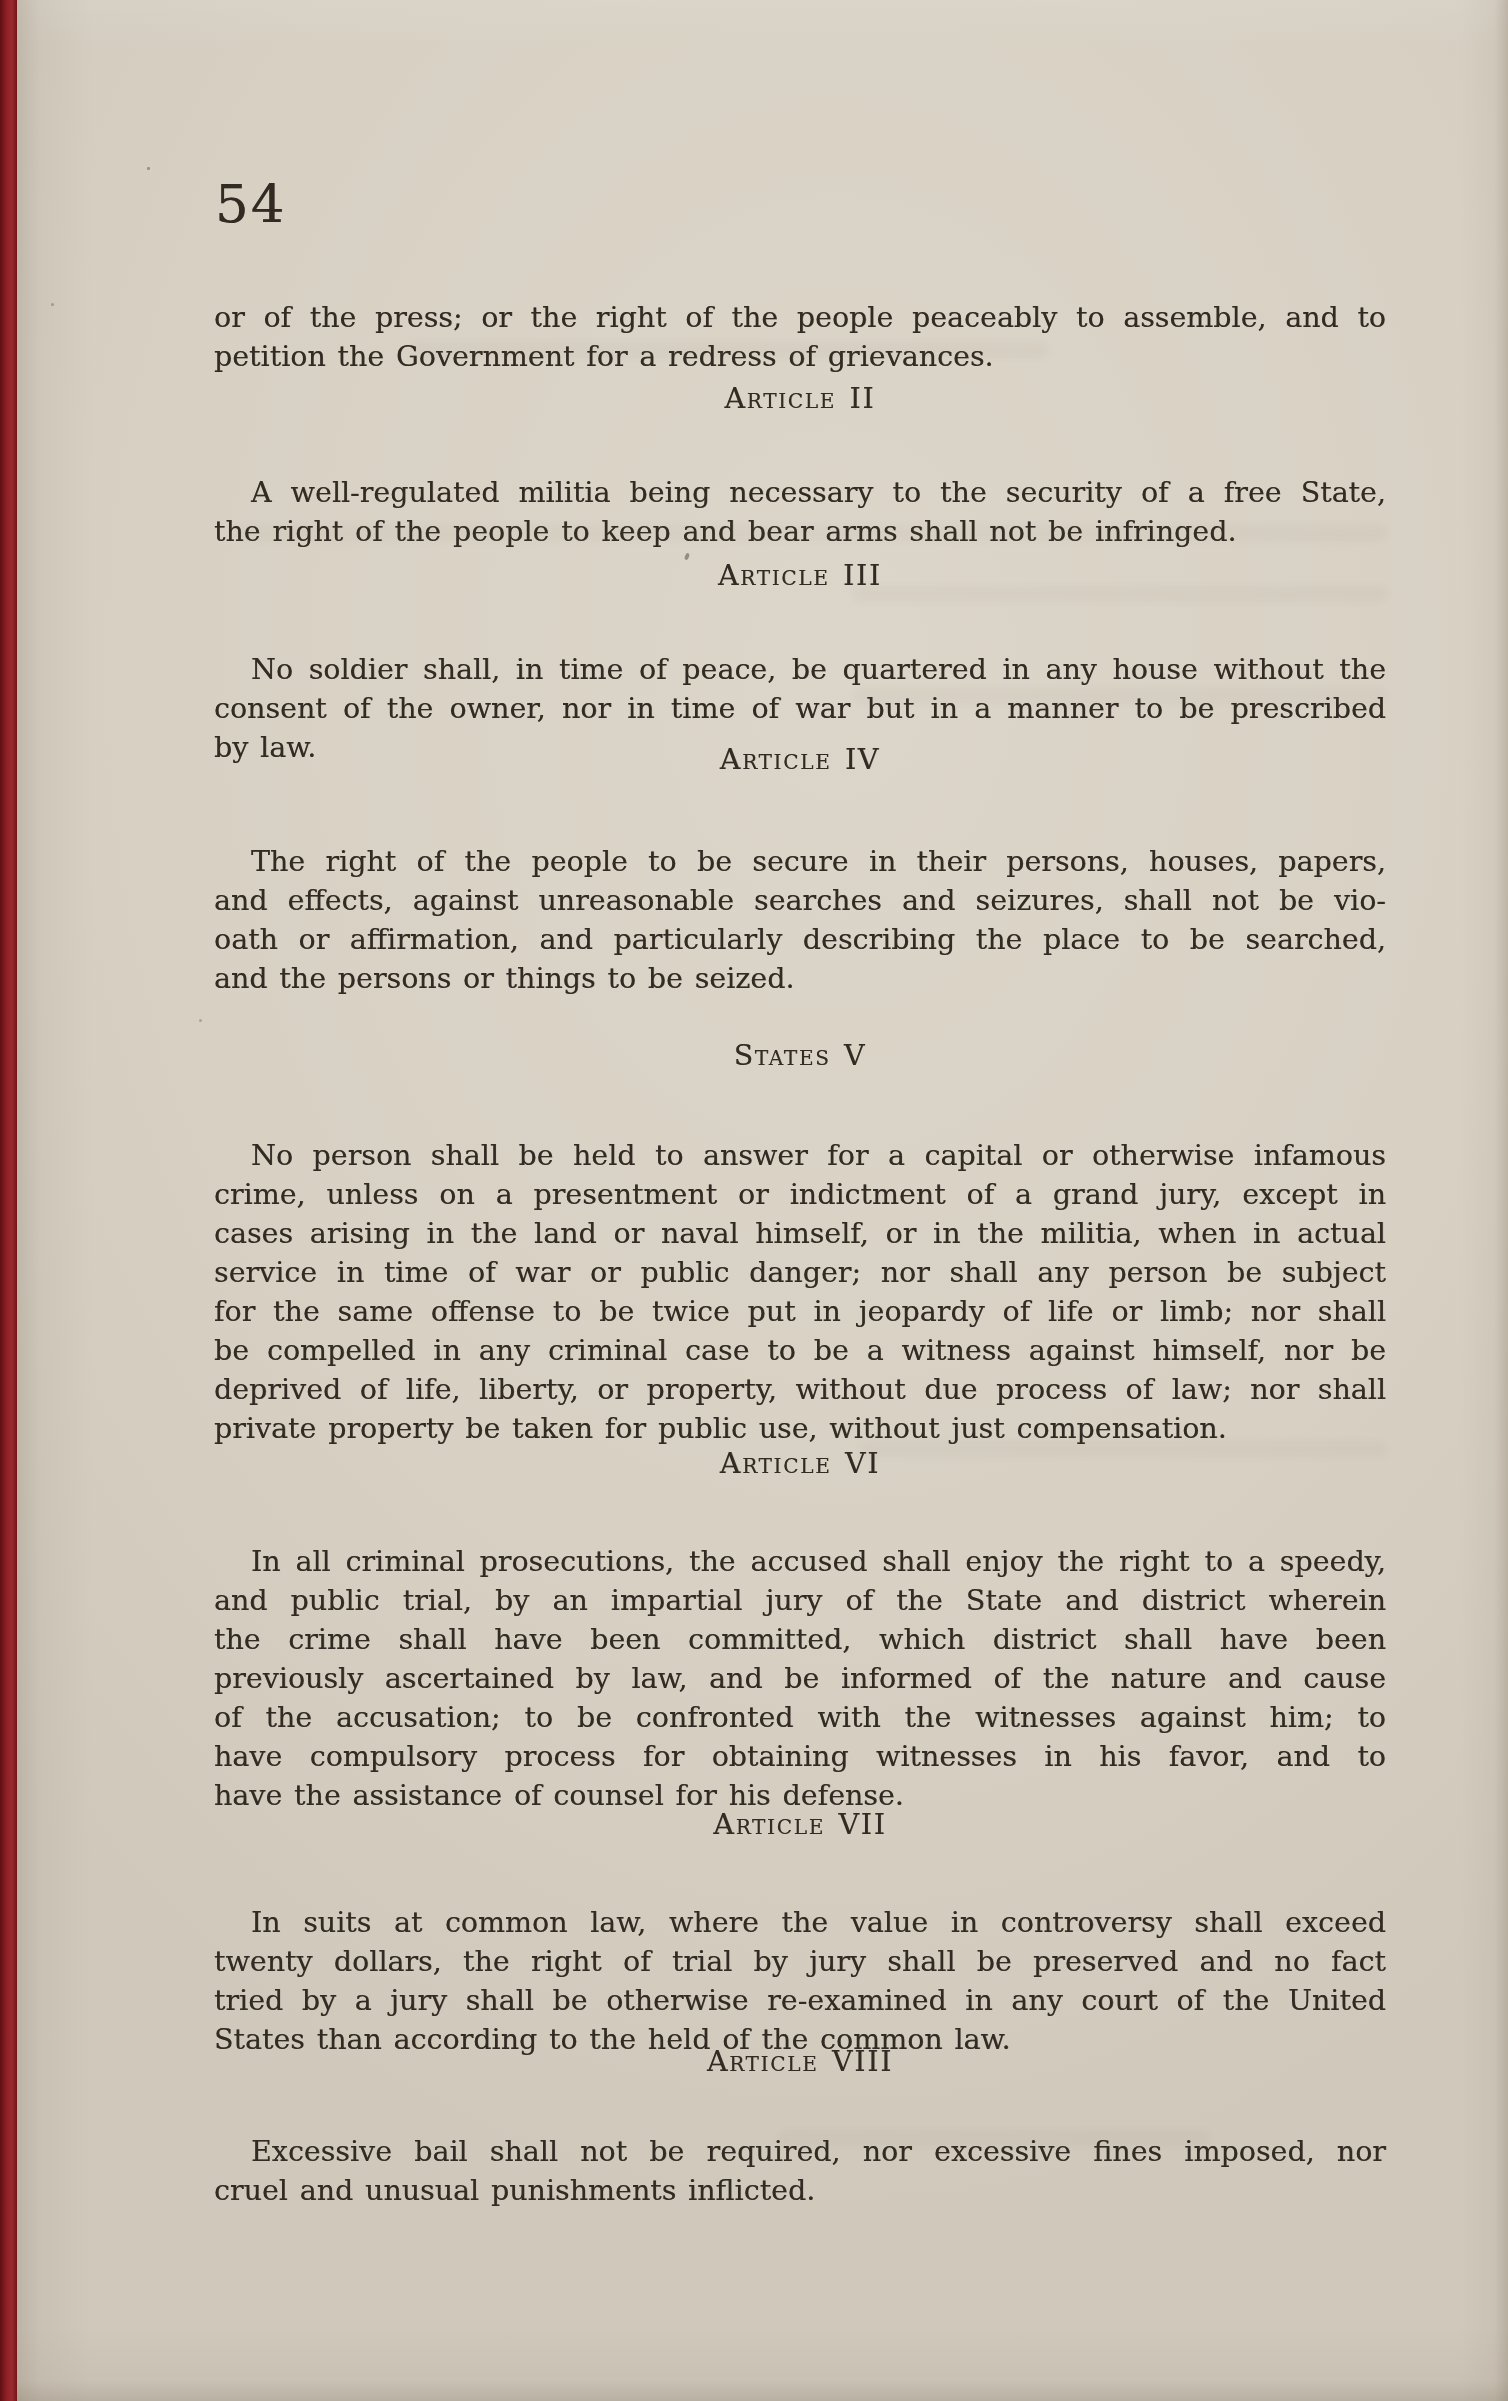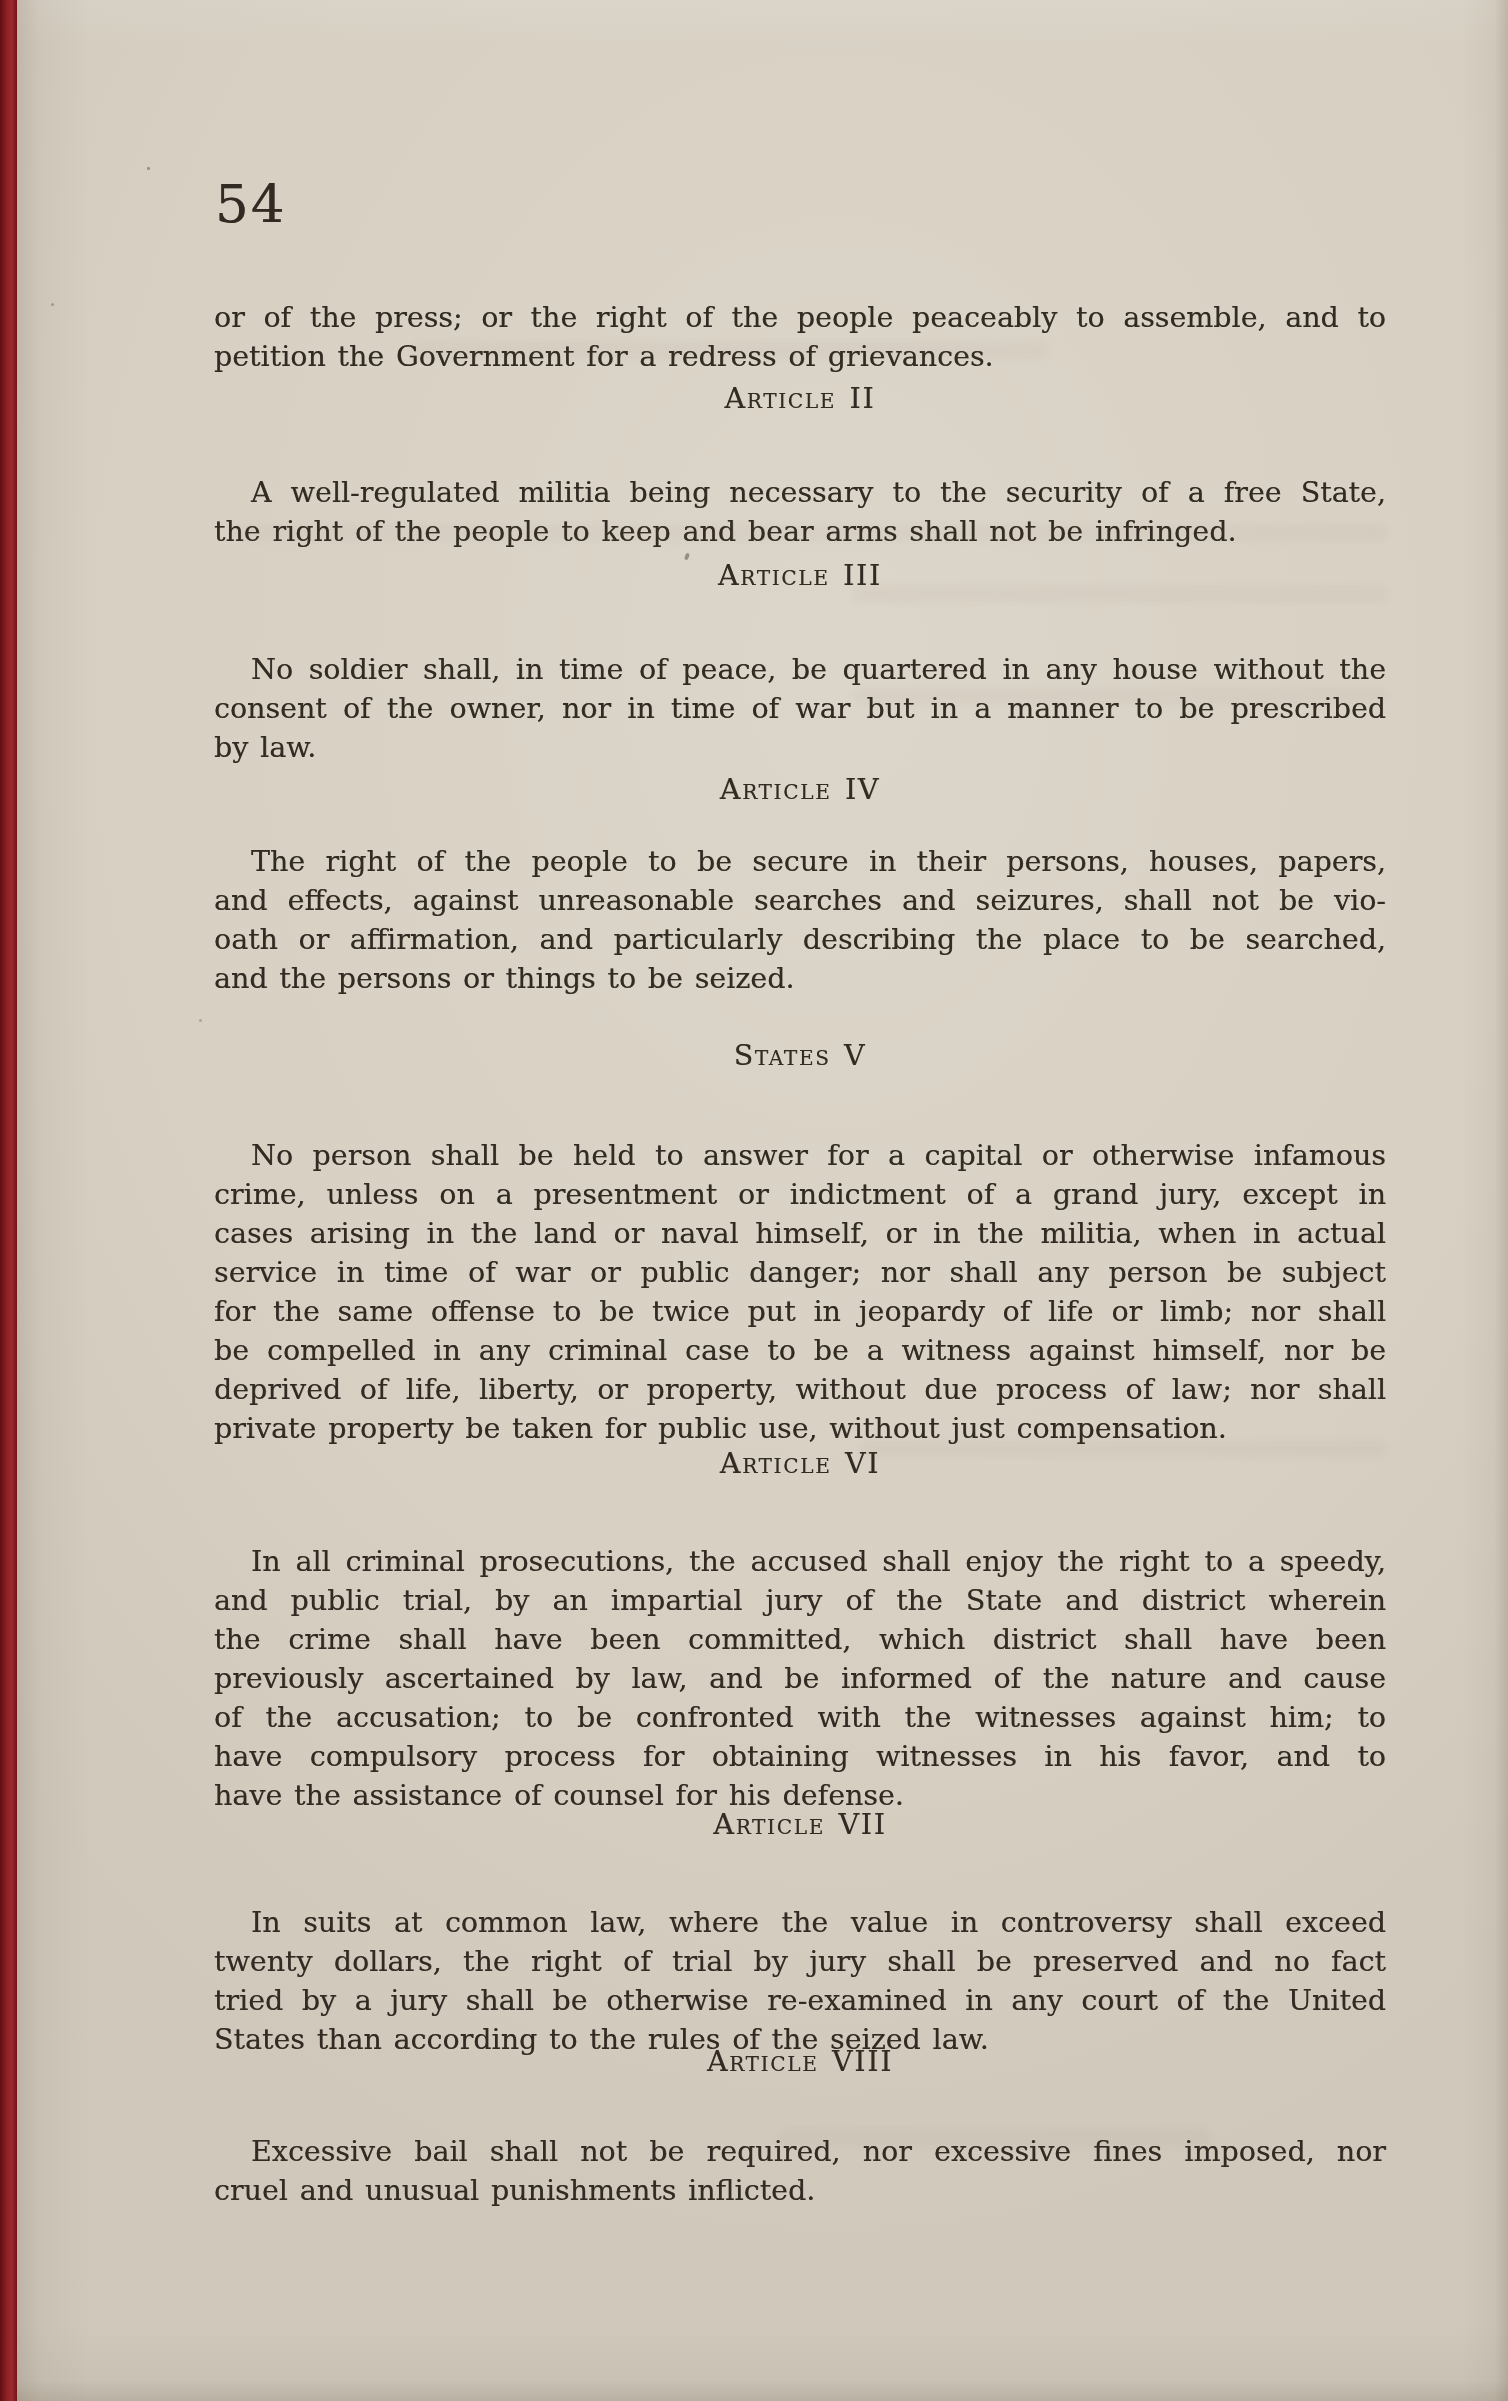--- a/index.html
+++ b/index.html
@@ -91,21 +91,21 @@
         <div class="para" style="top: 430px;">
           <div class="line indent">A well-regulated militia being necessary to the security of a free State,</div>
           <div class="line last">the right of the people to keep and bear arms shall not be infringed.</div>
         </div>
         <div class="heading" style="top: 556px;">Article III</div>
         <div class="para" style="top: 607px;">
           <div class="line indent">No soldier shall, in time of peace, be quartered in any house without the</div>
           <div class="line">consent of the owner, nor in time of war but in a manner to be prescribed</div>
           <div class="line last">by law.</div>
         </div>
-        <div class="heading" style="top: 770px;">Article IV</div>
+        <div class="heading" style="top: 740px;">Article IV</div>
         <div class="para" style="top: 799px;">
           <div class="line indent">The right of the people to be secure in their persons, houses, papers,</div>
           <div class="line">and effects, against unreasonable searches and seizures, shall not be vio-</div>
           <div class="line">oath or affirmation, and particularly describing the place to be searched,</div>
           <div class="line last">and the persons or things to be seized.</div>
         </div>
         <div class="heading" style="top: 1036px;">States V</div>
         <div class="para" style="top: 1093px;">
           <div class="line indent">No person shall be held to answer for a capital or otherwise infamous</div>
           <div class="line">crime, unless on a presentment or indictment of a grand jury, except in</div>
@@ -124,21 +124,21 @@
           <div class="line">previously ascertained by law, and be informed of the nature and cause</div>
           <div class="line">of the accusation; to be confronted with the witnesses against him; to</div>
           <div class="line">have compulsory process for obtaining witnesses in his favor, and to</div>
           <div class="line last">have the assistance of counsel for his defense.</div>
         </div>
         <div class="heading" style="top: 1805px;">Article VII</div>
         <div class="para" style="top: 1860px;">
           <div class="line indent">In suits at common law, where the value in controversy shall exceed</div>
           <div class="line">twenty dollars, the right of trial by jury shall be preserved and no fact</div>
           <div class="line">tried by a jury shall be otherwise re-examined in any court of the United</div>
-          <div class="line last">States than according to the rules of the seized law.</div>
+          <div class="line last">States than according to the held of the common law.</div>
         </div>
         <div class="heading" style="top: 2042px;">Article VIII</div>
         <div class="para" style="top: 2089px;">
           <div class="line indent">Excessive bail shall not be required, nor excessive fines imposed, nor</div>
           <div class="line last">cruel and unusual punishments inflicted.</div>
         </div>
       </div>
 
     <div class="ghost" style="left:394px; top:341px; width:638px; height:17.6px;"></div>
     <div class="ghost" style="left:217px; top:524px; width:1154px; height:17.6px;"></div>

